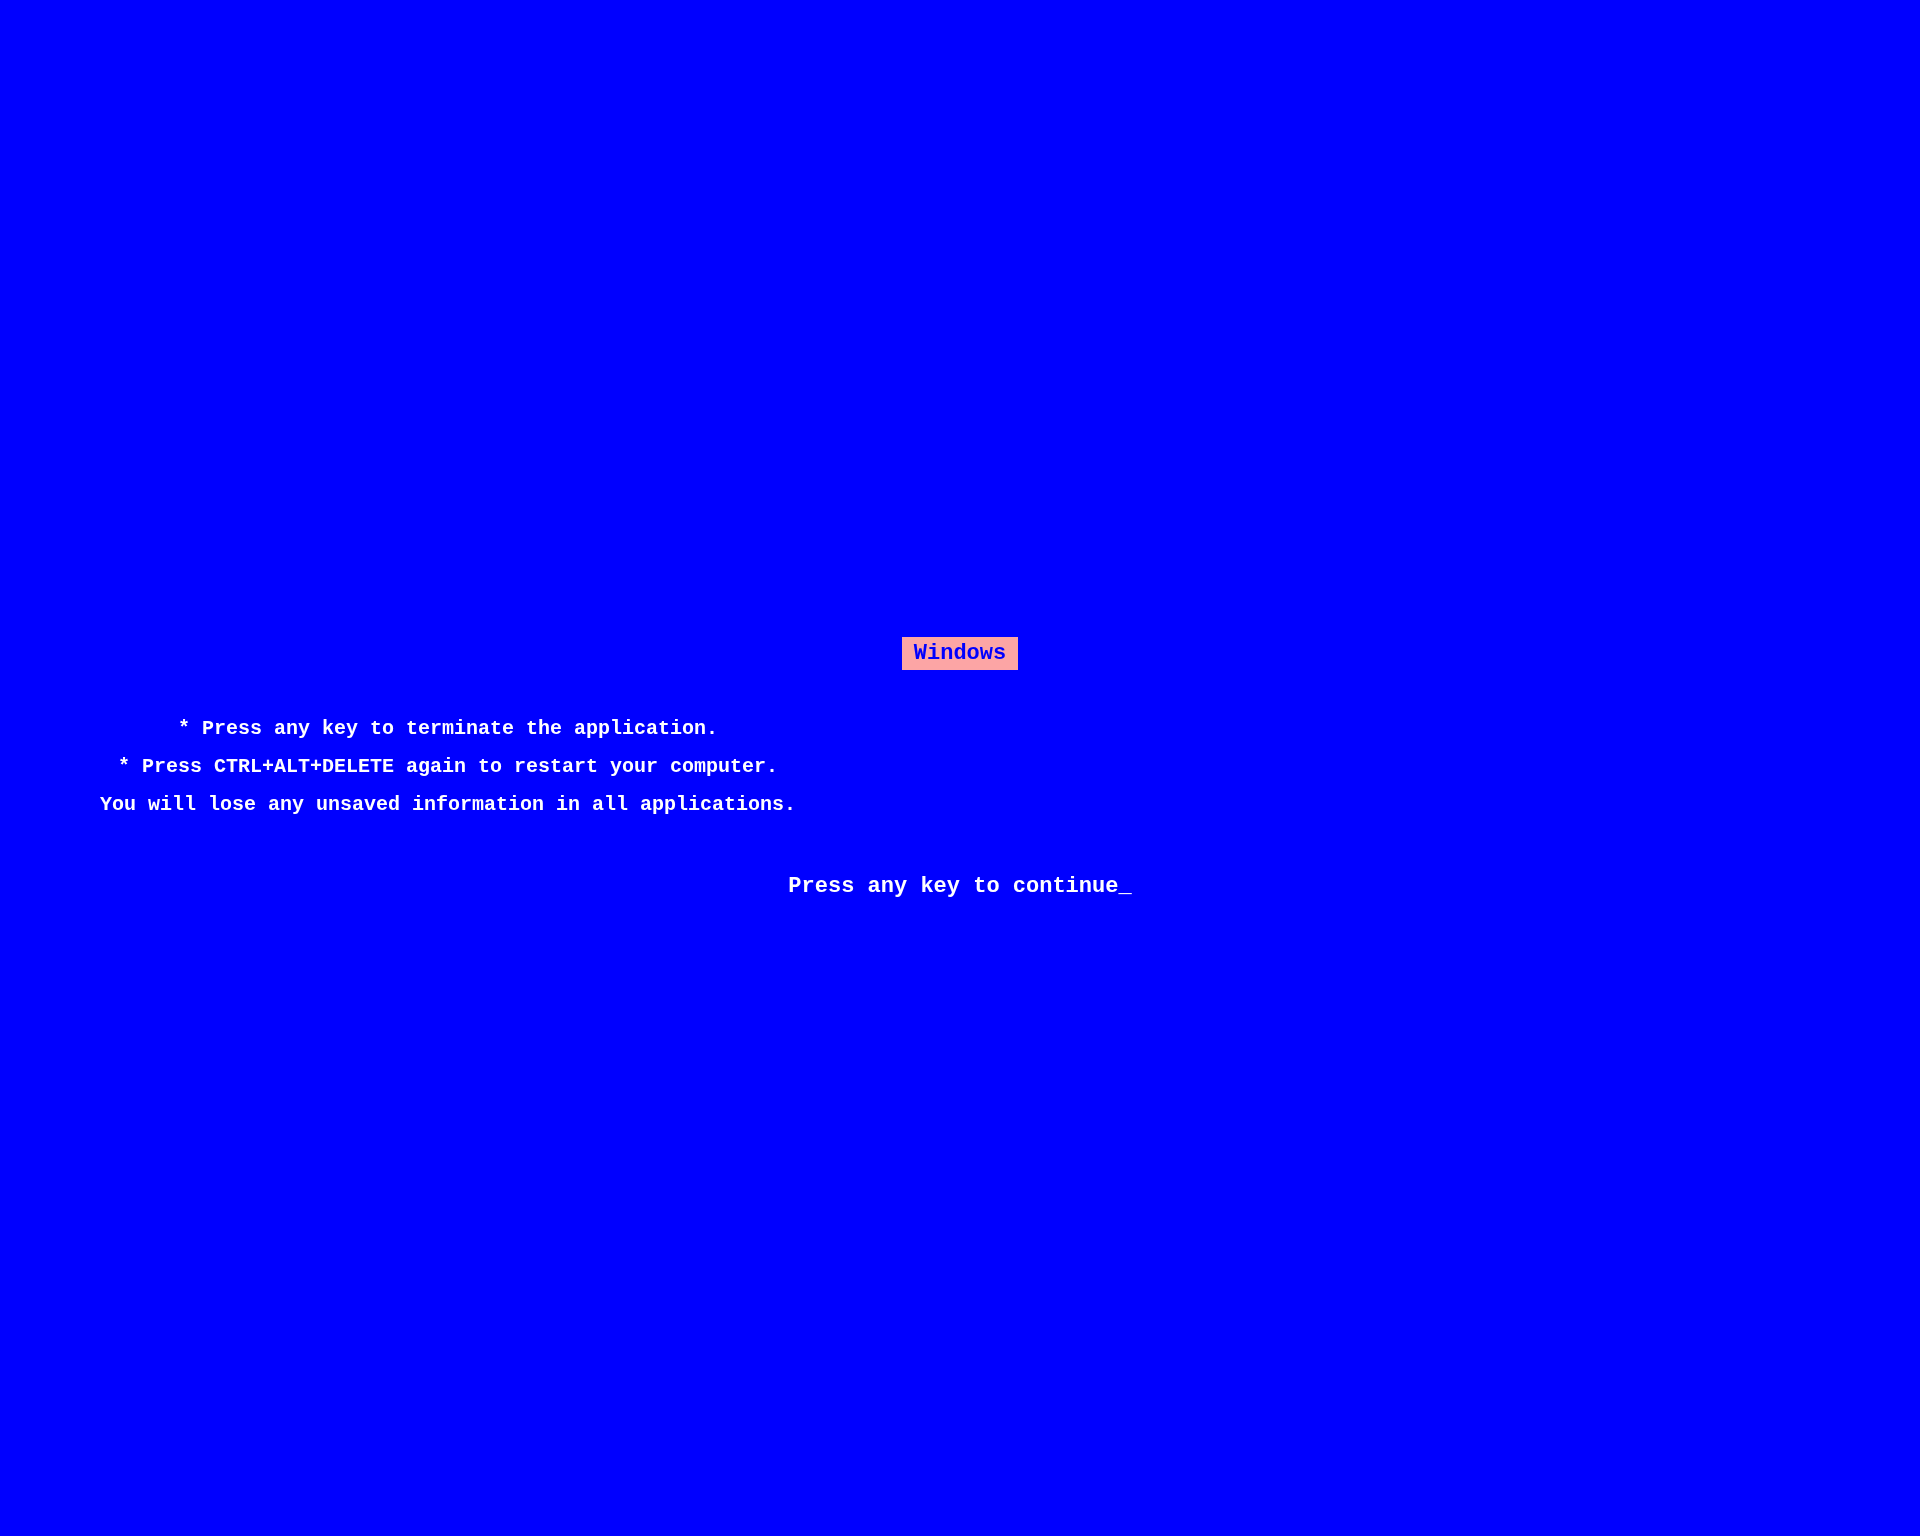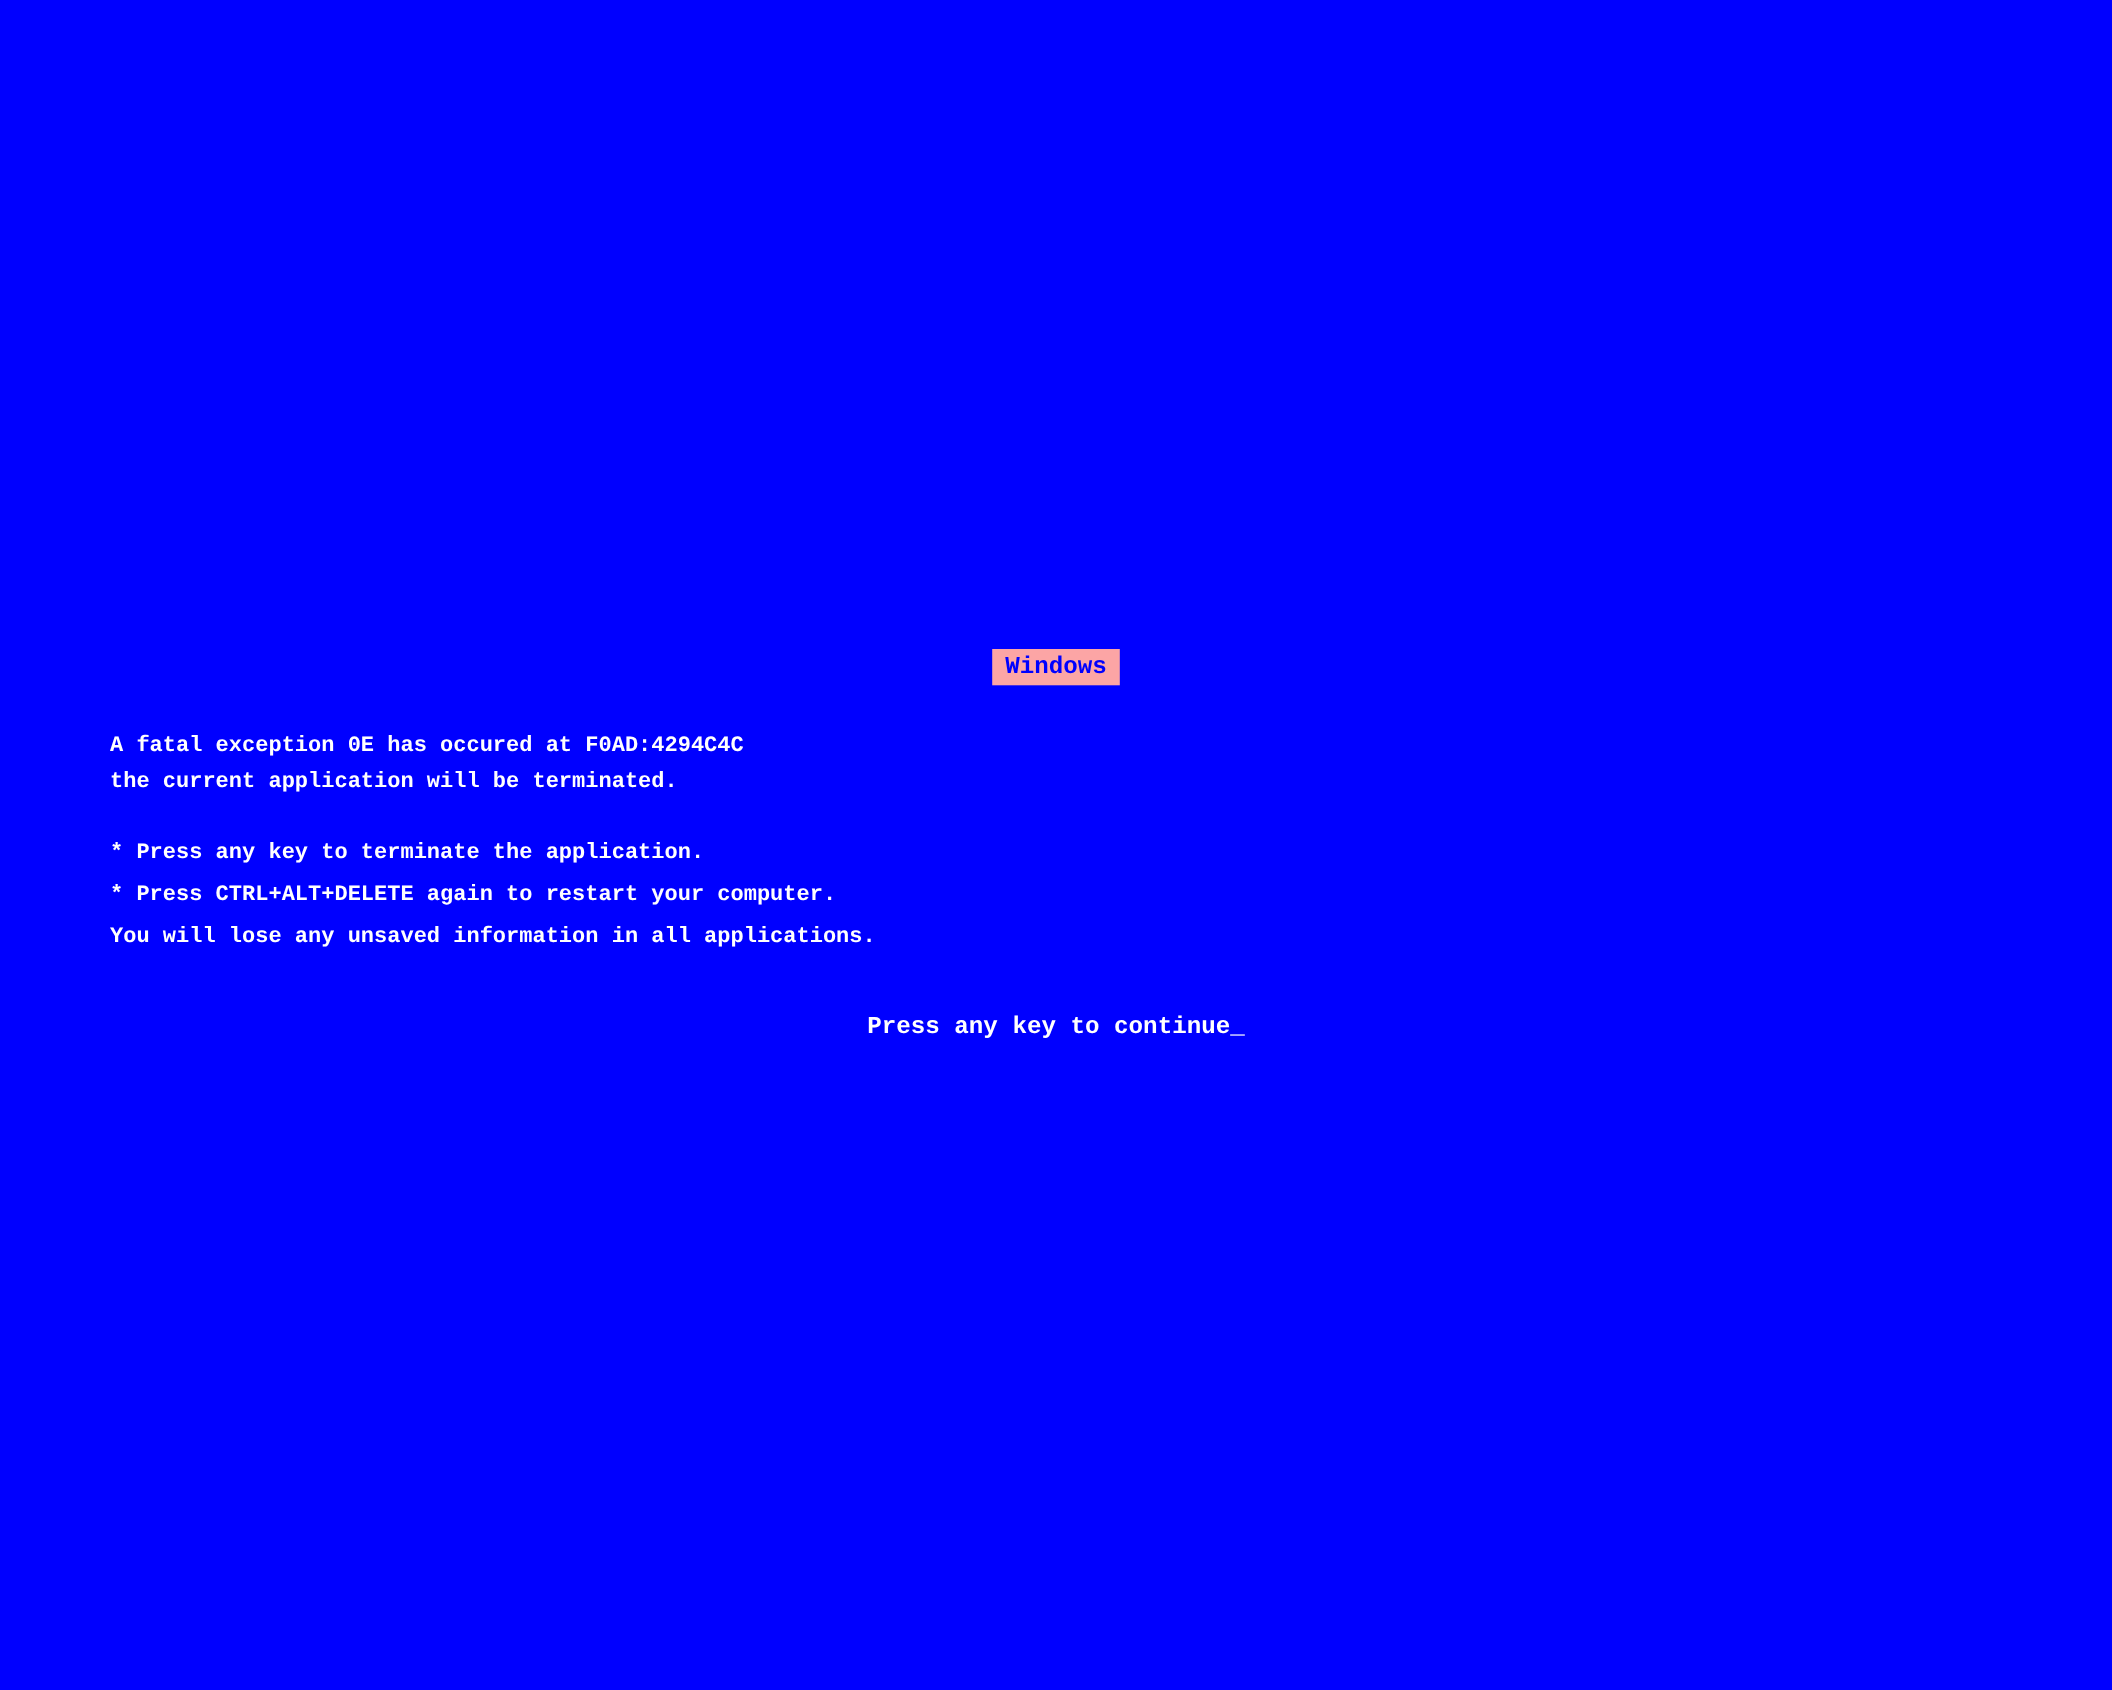--- a/index.html
+++ b/index.html
@@ -45,20 +45,21 @@
       font-family: 'Courier New', Courier, monospace;
     }
 
     .error-block {
       margin-bottom: 30px;
       line-height: 1.6;
     }
 
     .instructions-block {
       line-height: 1.9;
+      text-align: center;
     }
 
     .instructions-block .line {
       display: block;
     }
 
     .continue-block {
       width: 100%;
       display: flex;
       justify-content: center;
@@ -75,24 +76,20 @@
   </style>
 </head>
 <body>
 
 <div class="screen">
 
   <div class="title-wrapper">
     <span class="title-box">Windows</span>
   </div>
 
-  <div class="error-block">
-    <div>A fatal exception 0E has occured at F0AD:4294C4C</div>
-    <div>the current application will be terminated.</div>
-  </div>
 
   <div class="instructions-block">
     <span class="line">* Press any key to terminate the application.</span>
     <span class="line">* Press CTRL+ALT+DELETE again to restart your computer.</span>
     <span class="line">  You will lose any unsaved information in all applications.</span>
   </div>
 
   <div class="continue-block">
     <span class="continue-text">Press any key to continue_</span>
   </div>

